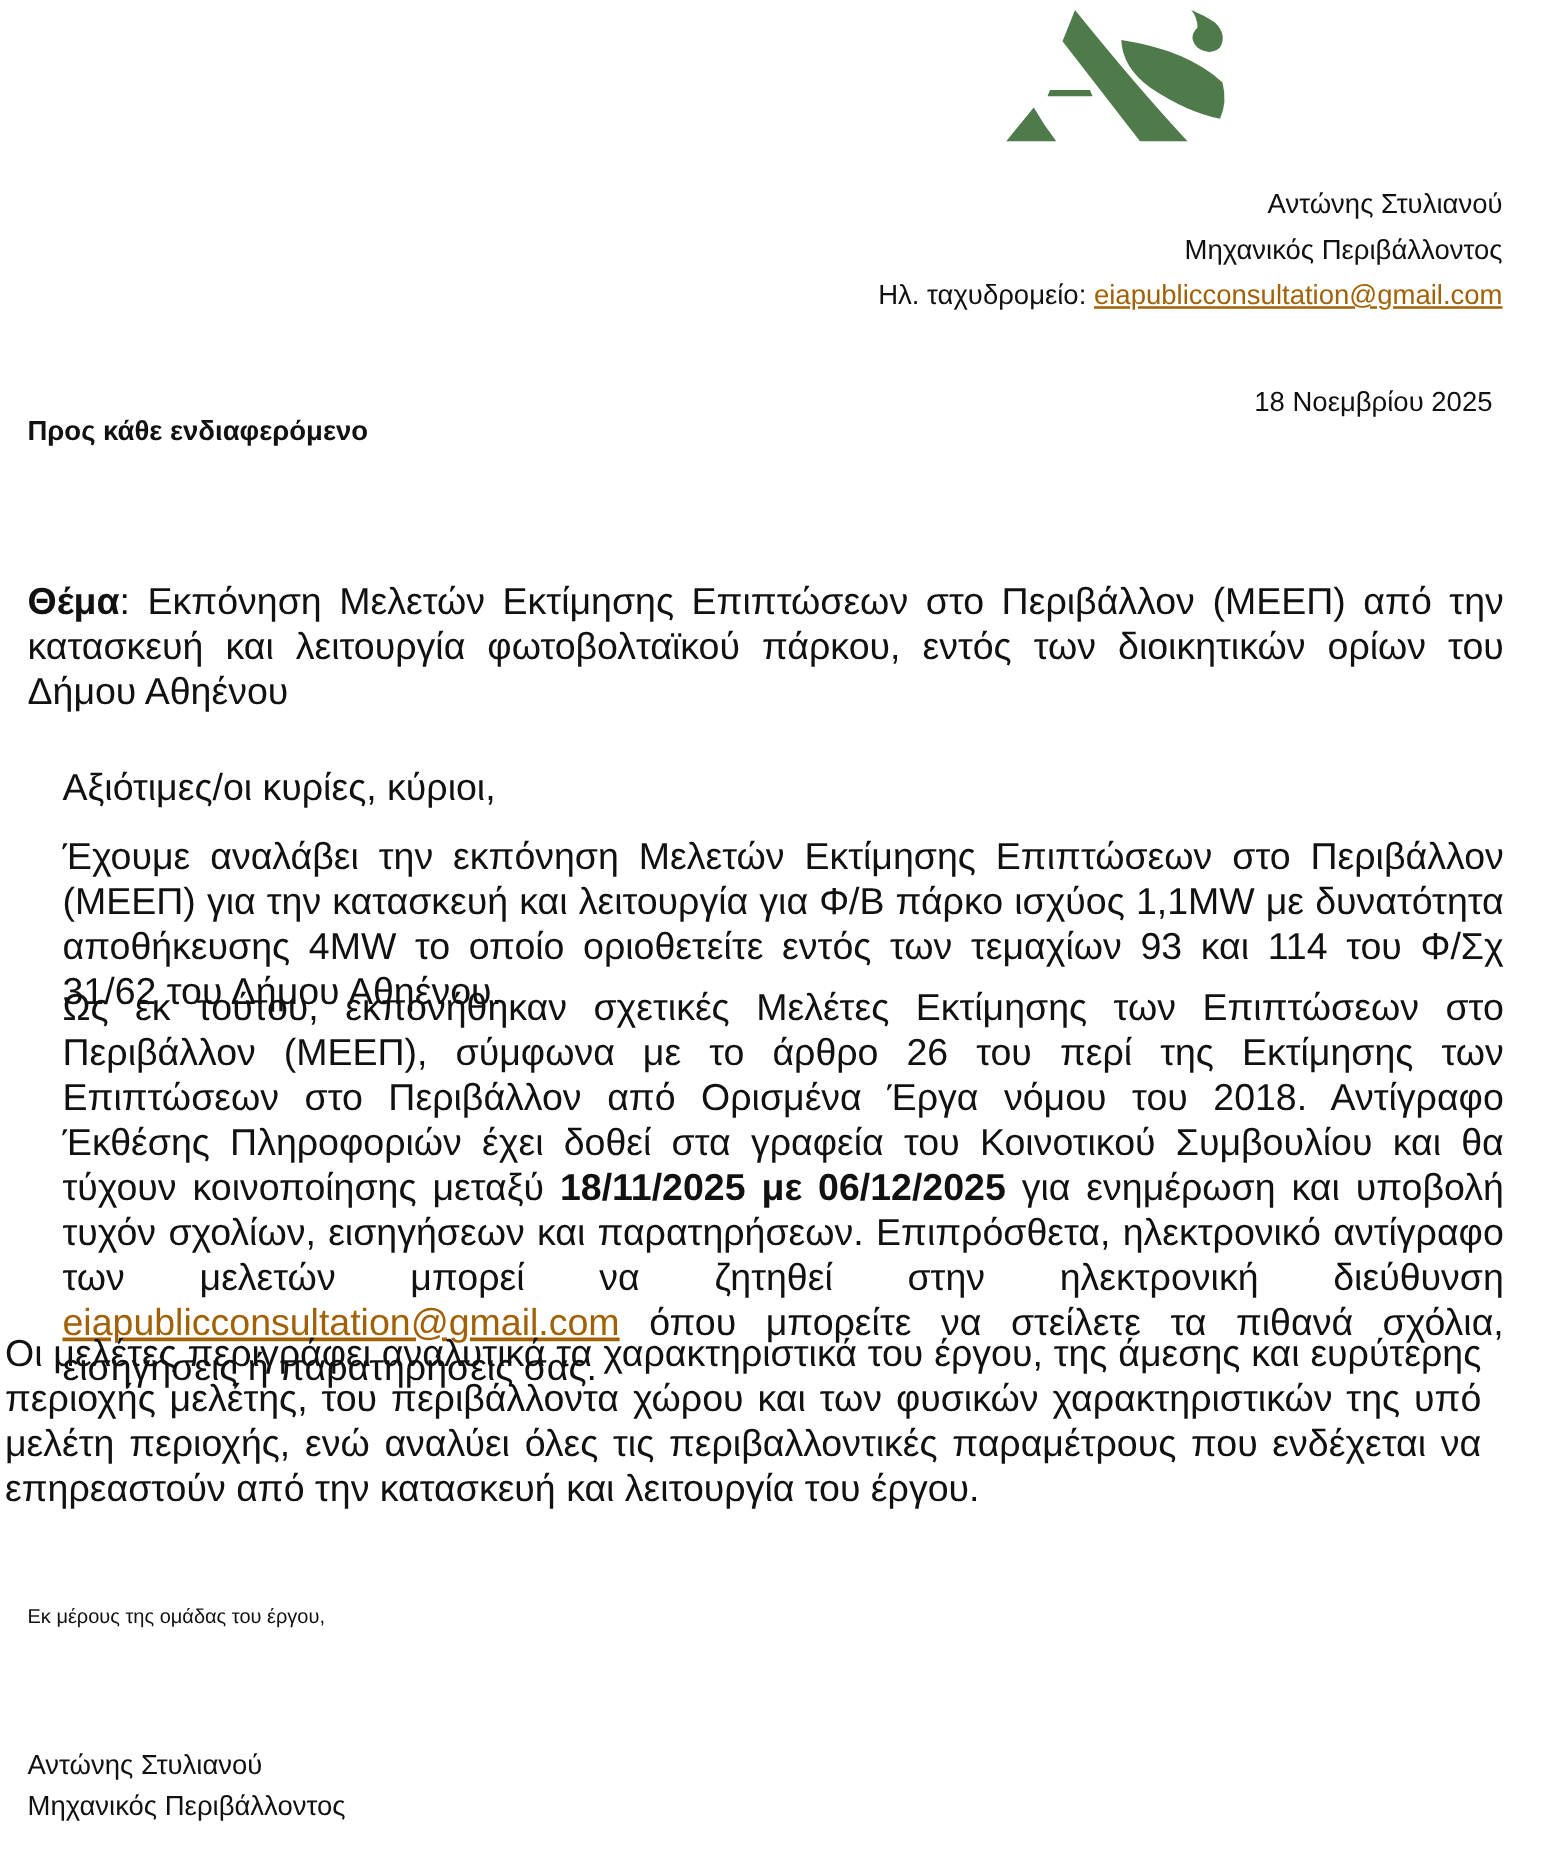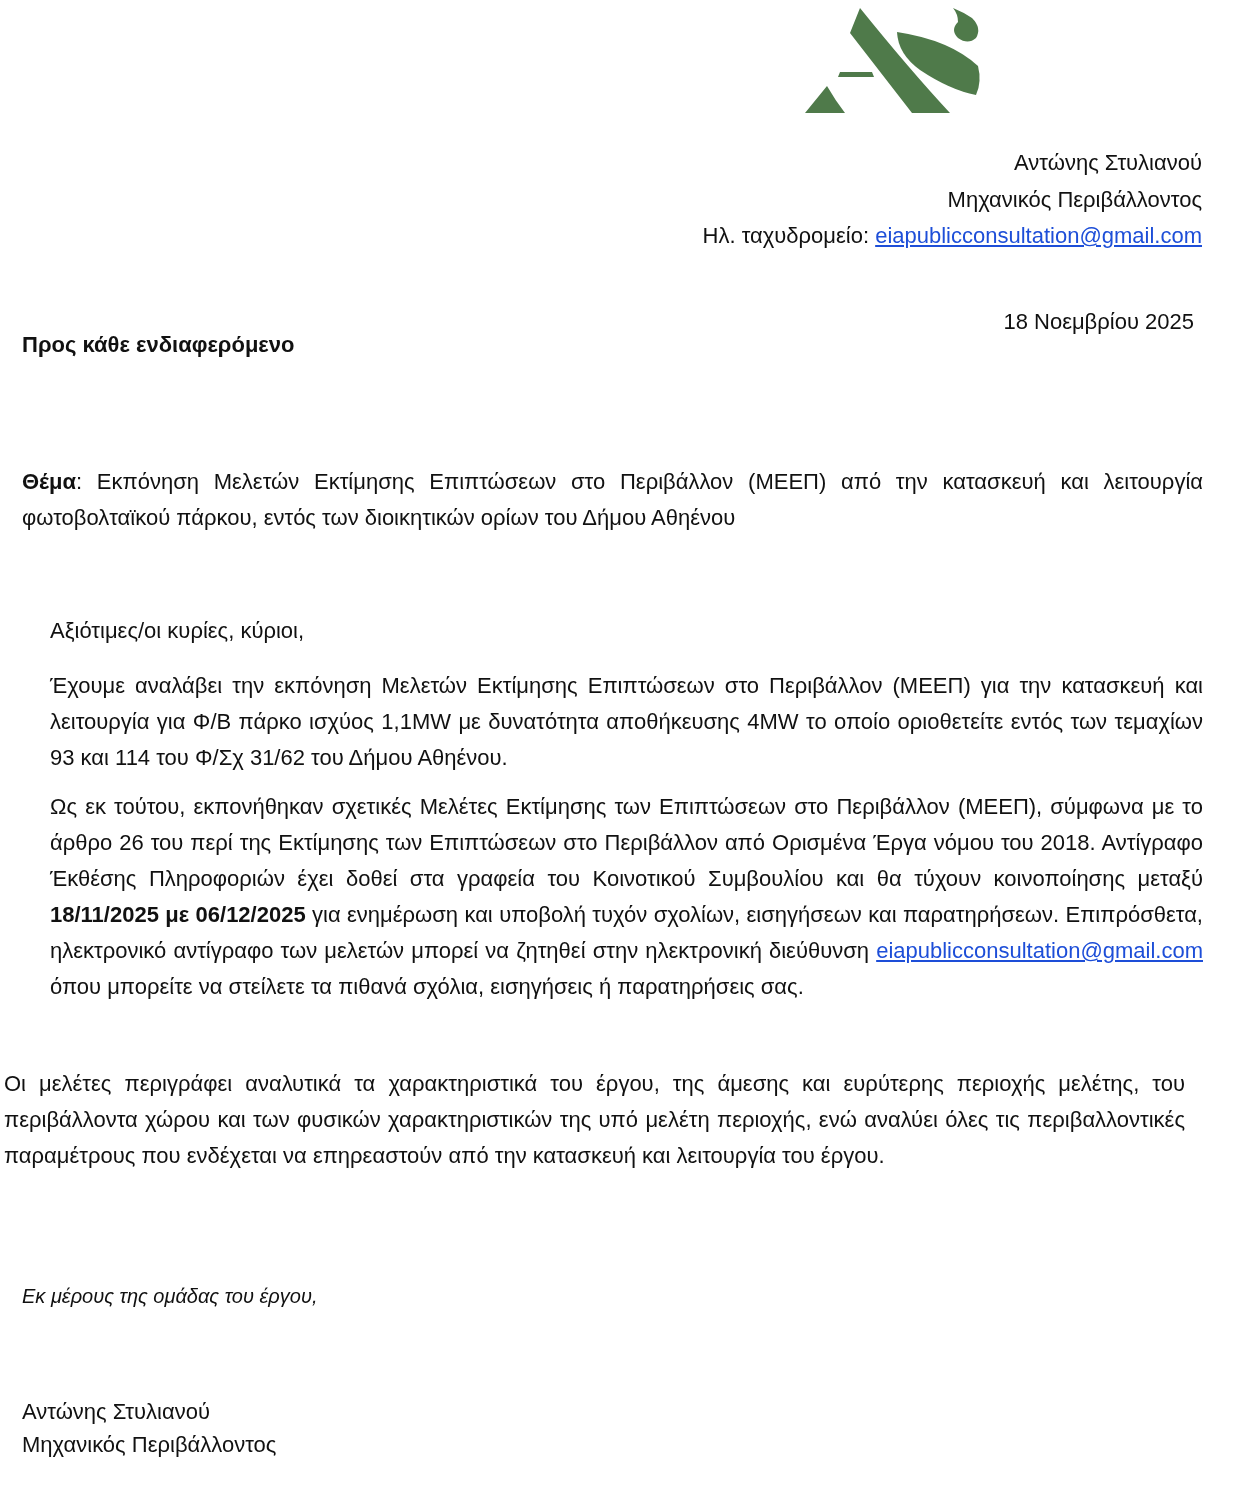--- a/index.html
+++ b/index.html
@@ -6,35 +6,35 @@
   body {
     width: 1244px; height: 1500px; position: relative; overflow: hidden;
     font-family: "Liberation Sans", "DejaVu Sans", sans-serif;
     color: #111111;
   }
   .logo { position: absolute; left: 800px; top: 0; width: 444px; height: 120px; }
   .logo svg { position: absolute; left: 0; top: 0; }
 
   .sender { position: absolute; right: 42px; top: 145px; text-align: right; font-size: 22px; line-height: 36.5px; }
   .sender div { white-space: nowrap; }
-  a.email { color: #1d4ed8; text-decoration: underline; }
+  a.email { color: #a16207; text-decoration: underline; }
 
   .addr-line { position: absolute; left: 22px; top: 309px; font-size: 22px; font-weight: bold; white-space: nowrap; margin-top: 23px; }
   .date-line { position: absolute; right: 50px; top: 309px; font-size: 22px; font-weight: normal; white-space: nowrap; }
 
   .para {
-    position: absolute; left: 22px; width: 1181px; font-size: 22px; line-height: 36px;
+    position: absolute; left: 22px; width: 1181px; font-size: 30px; line-height: 36px;
     text-align: justify;
   }
   .subject { top: 464px; }
   .greeting { top: 613px; left: 50px; width: 1153px; }
   .p1 { top: 668px; left: 50px; width: 1153px; }
   .p2 { top: 789px; left: 50px; width: 1153px; }
   .p3 { top: 1066px; left: 4px; width: 1181px; }
-  .closing { position: absolute; left: 22px; top: 1285px; font-size: 20px; white-space: nowrap; font-style: italic; }
+  .closing { position: absolute; left: 22px; top: 1285px; font-size: 16px; white-space: nowrap; }
   .sig { position: absolute; left: 22px; top: 1395px; font-size: 22px; line-height: 33px; }
   .sig div { white-space: nowrap; }
   b { font-weight: bold; }
 </style>
 </head>
 <body>
 
 <div class="logo">
   <svg width="200" height="120" viewBox="0 0 200 120">
 

